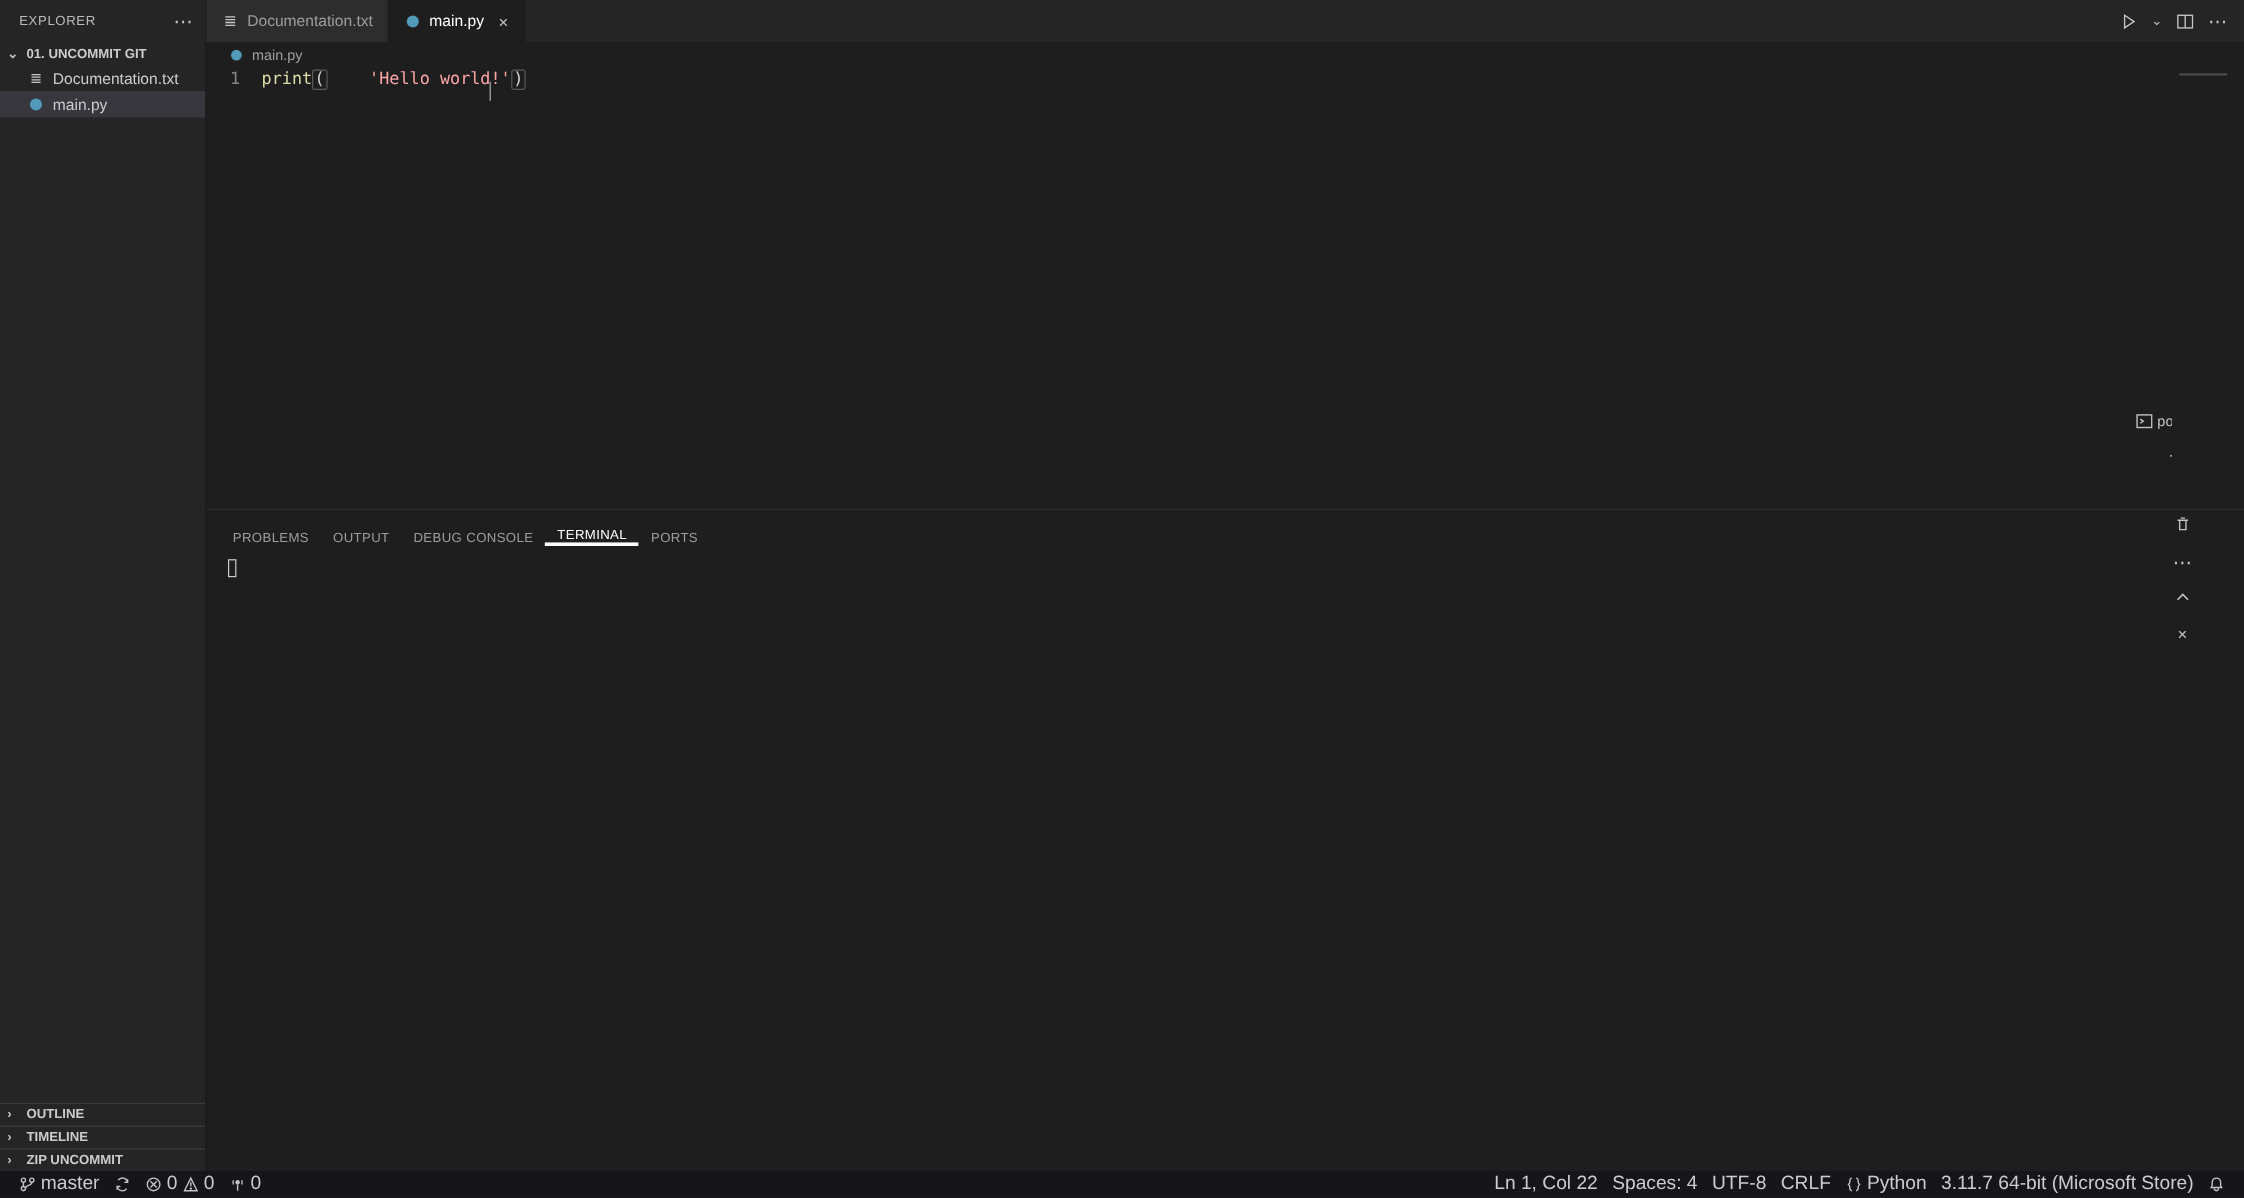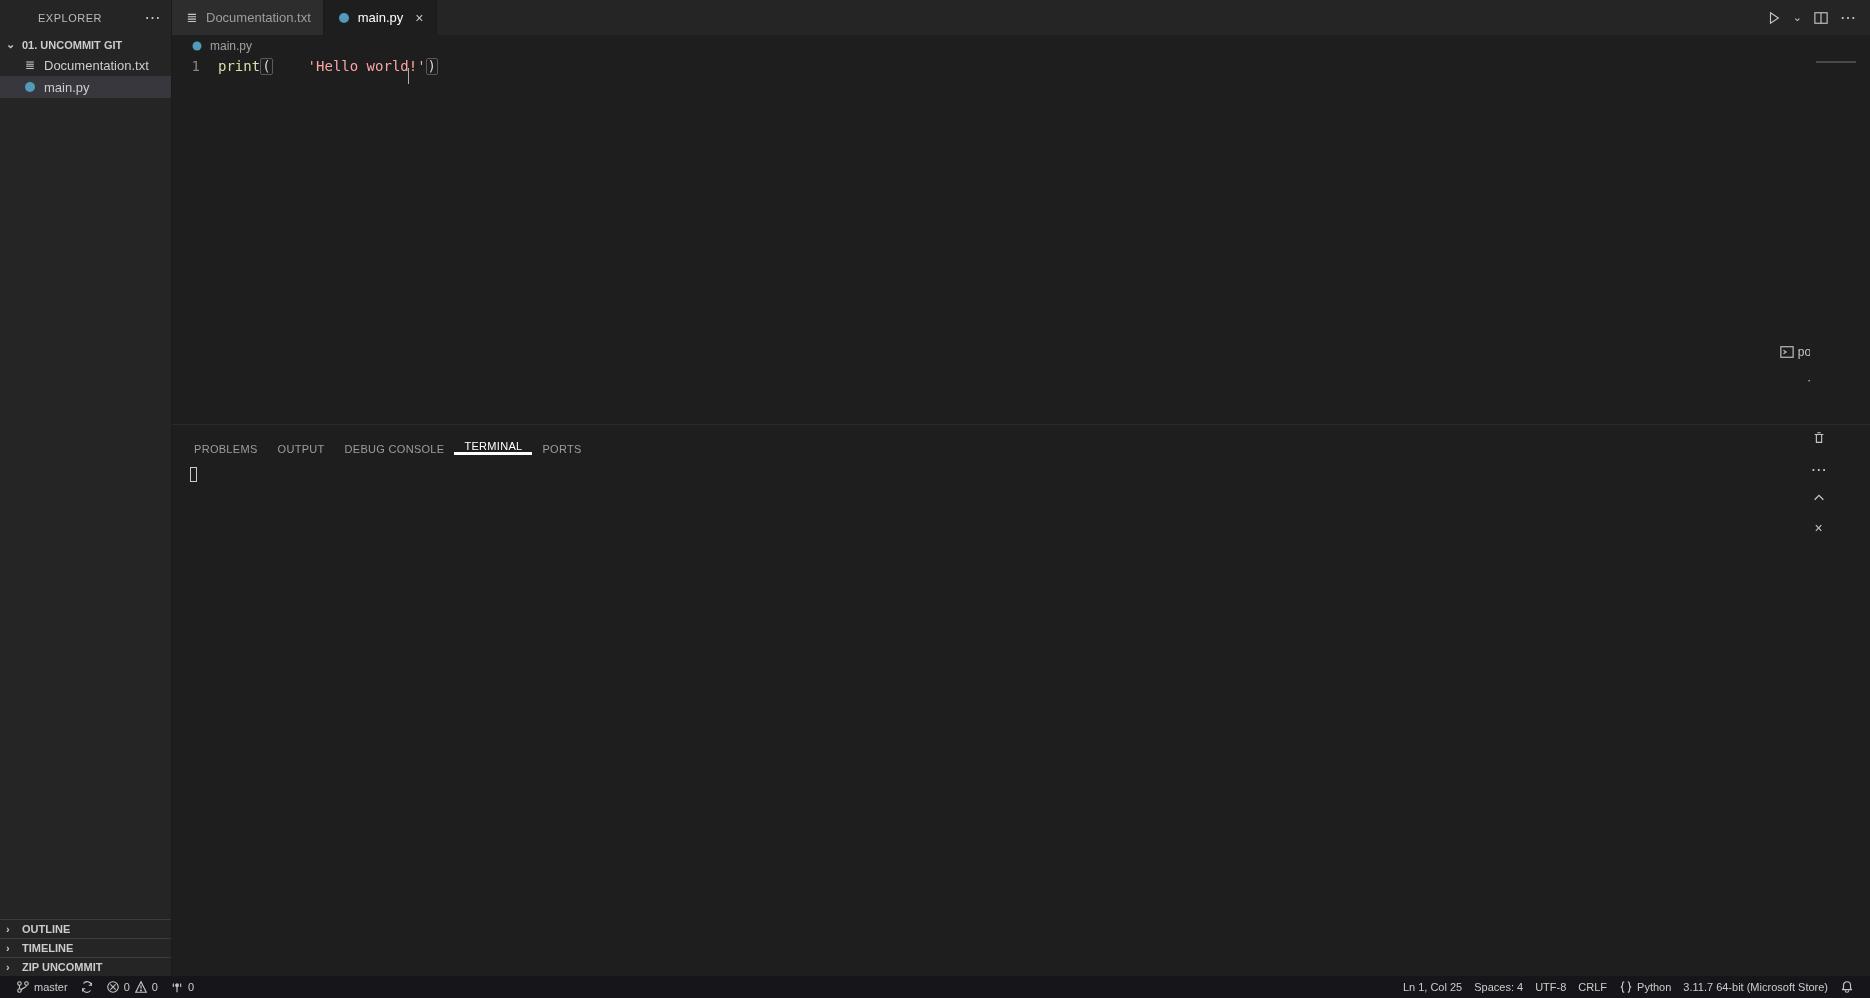--- a/index.html
+++ b/index.html
@@ -4,21 +4,21 @@
 <style>
 * { margin:0; padding:0; box-sizing:border-box; }
 html,body { width:1870px; height:998px; background:#1e1e1e; font-family:"Segoe UI",Arial,sans-serif; font-size:13px; color:#cccccc; overflow:hidden; }
 .root { display:flex; flex-direction:column; width:100%; height:100%; }
 
 
 .workbench { flex:1 1 auto; display:flex; flex-direction:row; min-height:0; }
 
 
 .sidebar { width:172px; background:#252526; display:flex; flex-direction:column; border-right:1px solid #1b1b1b; }
-.sidebar-header { height:35px; display:flex; align-items:center; justify-content:space-between; padding:0 10px 0 16px; font-size:11px; letter-spacing:0.5px; color:#bbbbbb;margin-left:22px; }
+.sidebar-header { height:35px; display:flex; align-items:center; justify-content:space-between; padding:0 10px 0 16px; font-size:11px; letter-spacing:0.5px; color:#bbbbbb; }
 .sidebar-header .dots { color:#c5c5c5; font-size:16px; cursor:pointer; }
 .folder-label { display:flex; align-items:center; gap:4px; padding:3px 6px; font-size:11px; font-weight:700; color:#cccccc; cursor:pointer; }
 .folder-label .chev { width:12px; display:inline-block; color:#c5c5c5; }
 .file-item { display:flex; align-items:center; gap:6px; padding:2px 6px 2px 22px; height:22px; font-size:13px; cursor:pointer; }
 .file-item.active { background:#37373d; }
 .file-item .ficon { width:16px; height:16px; display:flex; align-items:center; justify-content:center; font-size:12px; }
 .ficon.txt { color:#c5c5c5; }
 .ficon.py  { color:#519aba; }
 .collapsed-section { display:flex; align-items:center; gap:4px; padding:3px 6px; font-size:11px; font-weight:700; color:#cccccc; border-top:1px solid #3c3c3c; cursor:pointer; }
 .collapsed-section .chev { color:#c5c5c5; width:12px; display:inline-block; }
@@ -59,21 +59,21 @@
 .panel-tabs { height:30px; display:flex; align-items:center; padding:0 12px; color:#9d9d9d; font-size:11px; letter-spacing:0.3px; }
 .panel-tabs .ptab { padding:0 10px; height:100%; display:flex; align-items:flex-end; cursor:pointer; }
 .panel-tabs .ptab.active { color:#ffffff; border-bottom:3px solid #ffffff; }
 .panel-tabs .spacer { flex:1 1 auto; }
 .panel-tabs .ptool { display:flex; align-items:center; gap:12px; color:#c5c5c5; font-size:12px;flex-direction:column; }
 .panel-tabs .ptool .grp { display:flex; align-items:center; gap:4px; cursor:pointer; }
 .terminal { flex:1 1 auto; padding:10px 14px; font-family:Consolas,monospace; font-size:14px; color:#cccccc; }
 .term-cursor { display:inline-block; width:7px; height:15px; border:1px solid #cccccc; margin-left:4px; vertical-align:middle; }
 
 
-.statusbar { height:22px; background:#16161a; display:flex; align-items:center; font-size:11px; color:#cccccc; padding:0 10px; }
+.statusbar { height:22px; background:#16161a; display:flex; align-items:center; font-size:16px; color:#cccccc; padding:0 10px; }
 .statusbar .sitem { display:flex; align-items:center; gap:4px; padding:0 6px; cursor:pointer; }
 .statusbar .spacer { flex:1 1 auto; }
 .statusbar svg { width:14px; height:14px; }
 
 
 .svgicon { width:14px; height:14px; display:inline-block; }
 </style>
 </head>
 <body>
 
@@ -254,21 +254,21 @@
     </div>
     <div class="sitem">
       <svg viewBox="0 0 16 16" fill="none" stroke="#c5c5c5" stroke-width="1.3">
           <circle cx="8" cy="6" r="1.5" fill="#c5c5c5"></circle>
           <path d="M4 4 a6 6 0 0 0 0 4 M12 4 a6 6 0 0 1 0 4 M8 8 v6"></path>
         </svg>
       <span>0</span>
     </div>
     <div class="spacer"></div>
     <div class="sitem">
-        <span>Ln 1, Col 25</span>
+        <span>Ln 1, Col 22</span>
       </div>
     <div class="sitem">
         <span>Spaces: 4</span>
       </div>
     <div class="sitem">
         <span>UTF-8</span>
       </div>
     <div class="sitem">
         <span>CRLF</span>
       </div>

